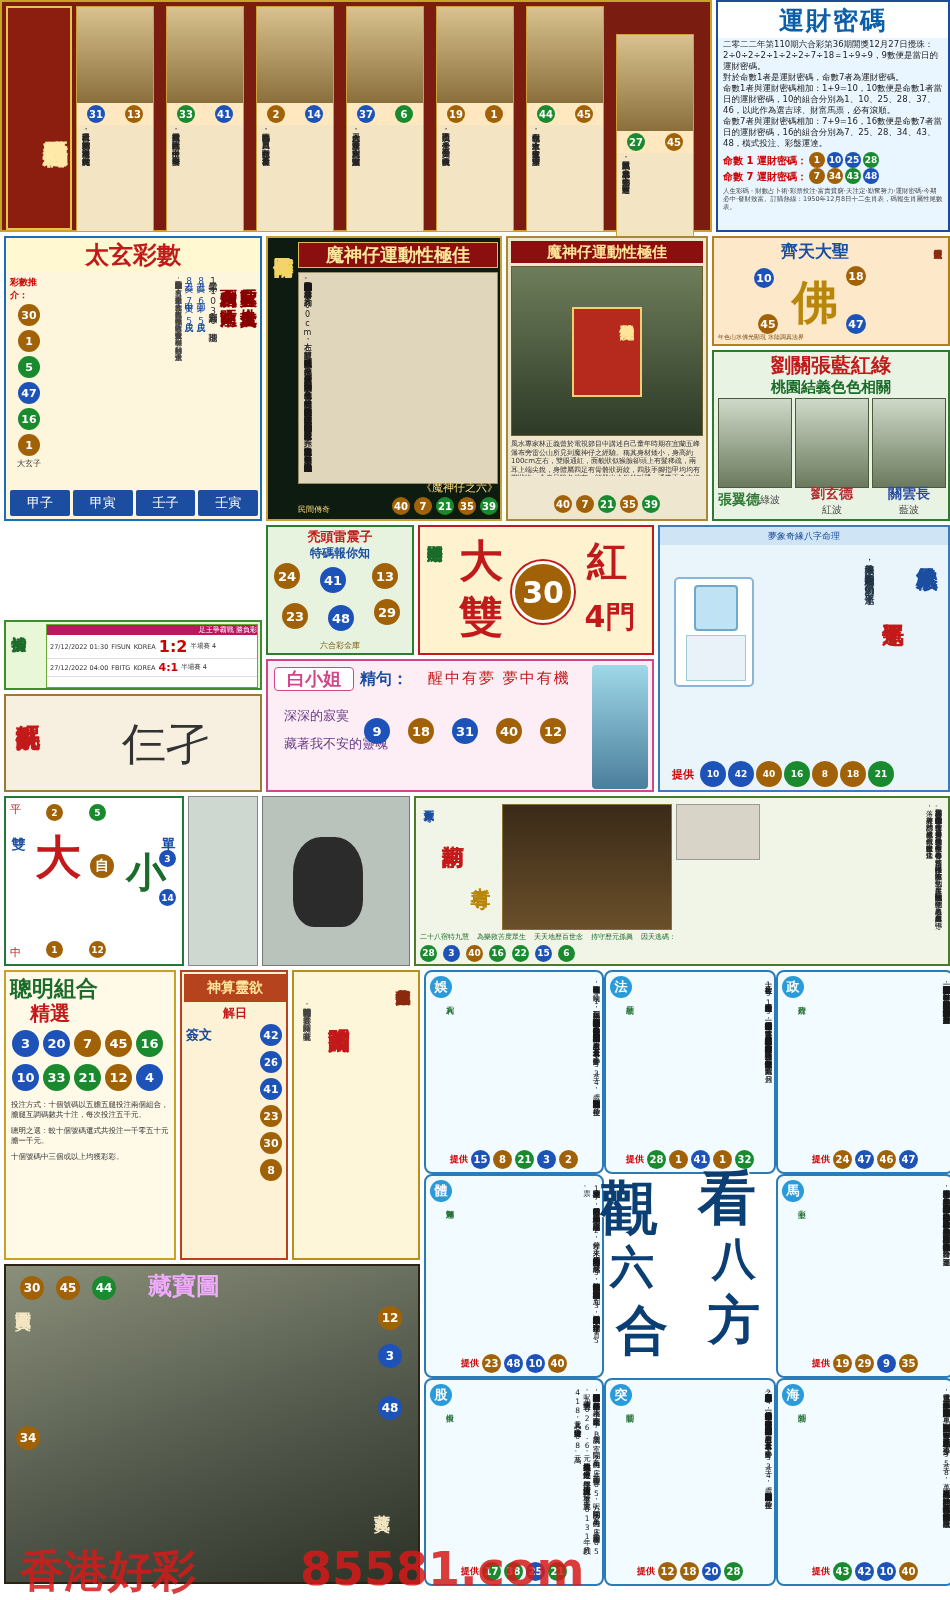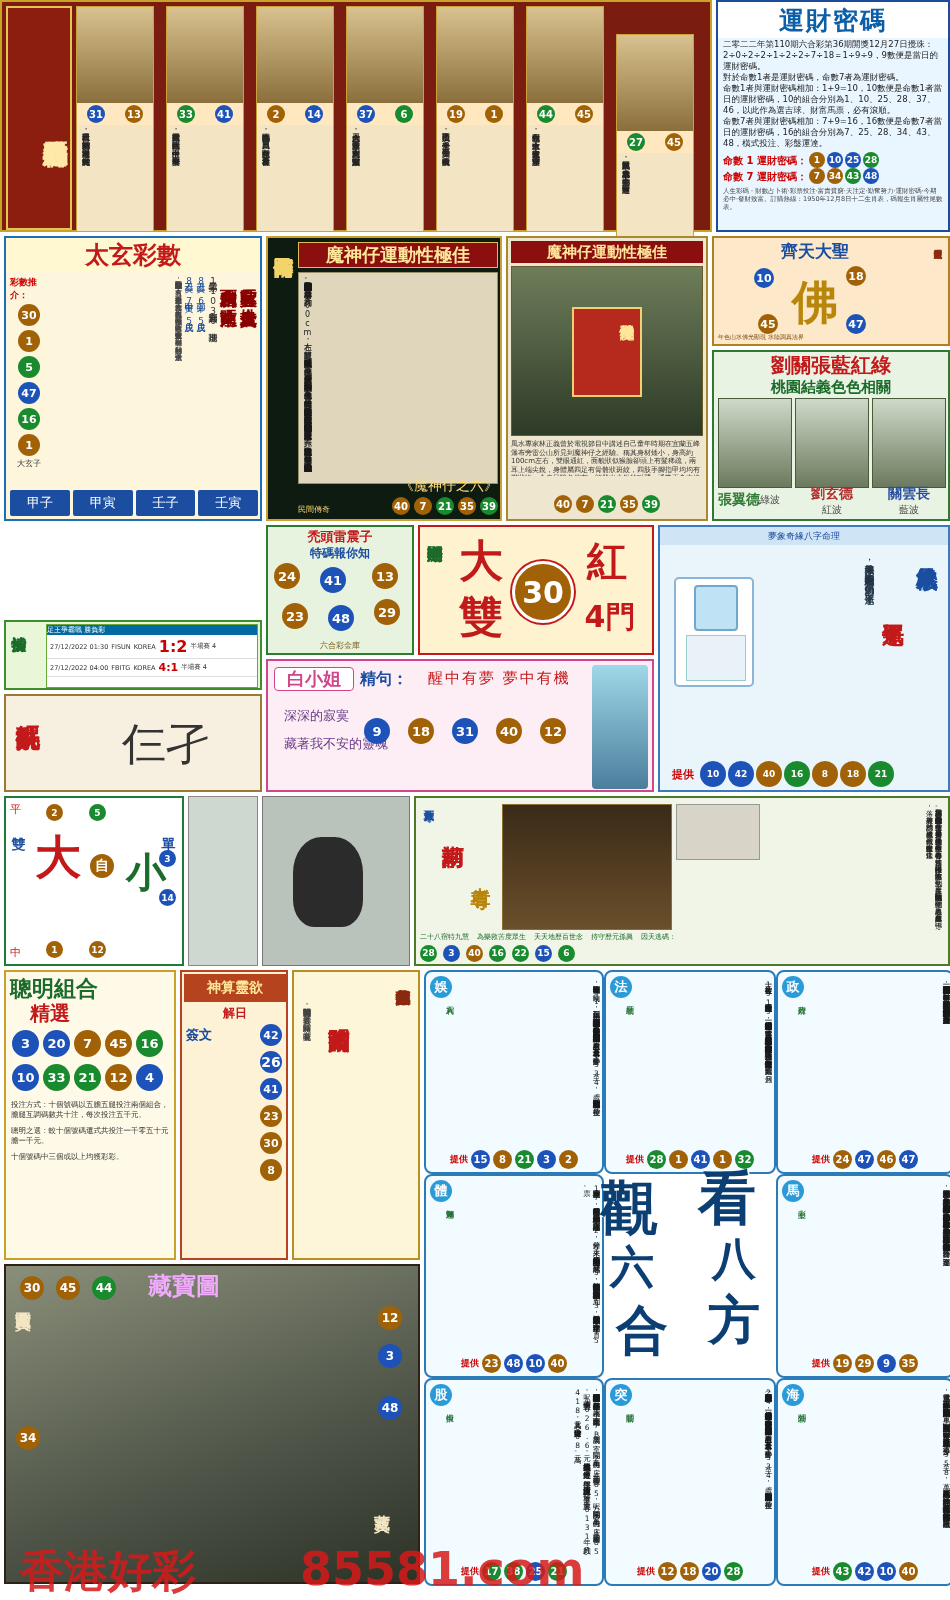--- a/index.html
+++ b/index.html
@@ -191,21 +191,21 @@
         <div style="flex: 1 1 0%; background: rgb(27, 78, 160); color: rgb(255, 255, 255); font-size: 13px; display: flex; align-items: center; justify-content: center; border-radius: 2px;">壬寅</div>
       </div>
   </div>
 
   <div class="abs" id="minjian">
     <div class="abs vert" style="left:3px;top:4px;height:276px;font-size:20px;font-weight:bold;color:#f2d46a;">民間信仰傳奇</div>
     <div class="abs ctr" style="left:30px;top:4px;width:200px;height:26px;background:#8b0f0f;color:#ffe79a;font-size:18px;font-weight:bold;border:1px solid #e0bb55;">魔神仔運動性極佳</div>
     <div class="abs" style="left:30px;top:34px;width:200px;height:212px;background:#dfd6bb;border:1px solid #9a8f6a;padding:3px;overflow:hidden;">
       <div class="vert" style="font-size:8px;line-height:10px;color:#1a1a1a;height:204px;">風水專家林正義曾於電視節目中講述自己童年時期在宜蘭五峰瀑布旁雷公山所見到魔神仔之經驗。稱其身材矮小，身高約100cm左右，雙眼通紅，面貌狀似猴臉卻頭上有髮稀疏，兩耳上端尖銳，身體屬四足有骨骼狀斑紋，四肢手腳指甲均均有膜狀物，全身呈暗色偏灰，能發出尖銳的叫聲，通常不會直接走入類來走的山間蜿蜒小路，而是以很快的速度在山間下橫切上坡。不像其它猿猴類生物奔走時需用前肢觸地協助奔跑，而是跟人同一樣完全可兩足直立行走、奔跑，並就其奔跑時呈「之」字型橫切上坡、移動速度異常敏捷，在陡峭山坡上仍能跑去平地一樣快速奔跑通行。</div>
     </div>
-    <div class="abs" style="left:30px;bottom:24px;width:200px;font-size:14px;color:#ffd97a;text-align:right;">《魔神仔之六》</div>
+    <div class="abs" style="left:30px;bottom:24px;width:200px;font-size:11px;color:#ffd97a;text-align:right;">《魔神仔之六》</div>
     <div class="abs" style="left:30px;bottom:3px;width:200px;height:20px;display:flex;gap:4px;align-items:center;justify-content:flex-end;" id="minjian-balls">
         <div class="ball red" style="width: 18px; height: 18px; font-size: 10px; flex: 0 0 auto;">40</div>
         <div class="ball red" style="width: 18px; height: 18px; font-size: 10px; flex: 0 0 auto;">7</div>
         <div class="ball green" style="width: 18px; height: 18px; font-size: 10px; flex: 0 0 auto;">21</div>
         <div class="ball red" style="width: 18px; height: 18px; font-size: 10px; flex: 0 0 auto;">35</div>
         <div class="ball green" style="width: 18px; height: 18px; font-size: 10px; flex: 0 0 auto;">39</div>
       </div>
     <div class="abs" style="left:30px;bottom:4px;font-size:8px;color:#ffd97a;">民間傳奇</div>
   </div>
 
@@ -301,21 +301,21 @@
         <div class="ball green" style="width: 26px; height: 26px; font-size: 9px; flex: 0 0 auto;">16</div>
         <div class="ball red" style="width: 26px; height: 26px; font-size: 9px; flex: 0 0 auto;">8</div>
         <div class="ball red" style="width: 26px; height: 26px; font-size: 9px; flex: 0 0 auto;">18</div>
         <div class="ball green" style="width: 26px; height: 26px; font-size: 9px; flex: 0 0 auto;">21</div>
       </div>
   </div>
 
   <div class="abs" id="boshen">
     <div class="abs vert" style="left:3px;top:3px;height:60px;font-size:15px;font-weight:bold;color:#1b6b2a;">波神插情</div>
     <div class="abs" style="left:40px;top:2px;width:212px;height:64px;background:#fff;border:1px solid #6aa83a;font-size:7px;">
-      <div style="background:#0369a1;color:#fff;text-align:left;font-size:7px;">足王爭霸戰 勝負彩</div>
+      <div style="background:#be185d;color:#fff;text-align:right;font-size:7px;">足王爭霸戰 勝負彩</div>
       <div id="boshen-rows">
           <div style="display: flex; gap: 3px; border-bottom: 1px solid rgb(221, 221, 221); padding: 2px 3px; align-items: center;">
             <span style="font-size: 6.5px; color: rgb(51, 51, 51);">27/12/2022 01:30</span>
             <span style="font-size: 6.5px; color: rgb(51, 51, 51);">FISUN</span>
             <span style="font-size: 6.5px; color: rgb(51, 51, 51);">KOREA</span>
             <span style="color: rgb(204, 0, 0); font-weight: bold; font-size: 16px;">1:2</span>
             <span style="font-size: 6.5px; color: rgb(51, 51, 51);">半場賽 4</span>
           </div>
           <div style="display: flex; gap: 3px; border-bottom: 1px solid rgb(221, 221, 221); padding: 2px 3px; align-items: center;">
             <span style="font-size: 6.5px; color: rgb(51, 51, 51);">27/12/2022 04:00</span>
@@ -424,21 +424,21 @@
       <div style="margin-top:6px;">十個號碼中三個或以上均獲彩彩。</div>
     </div>
   </div>
 
   <div class="abs" id="shensuan">
     <div class="abs ctr" style="left:2px;top:2px;width:102px;height:28px;background:#b5431e;color:#ffe79a;font-size:14px;font-weight:bold;">神算靈欲</div>
     <div class="abs ctr" style="left:2px;top:32px;width:102px;height:18px;font-size:12px;color:#c21a1a;font-weight:bold;">解日</div>
     <div class="abs ctr" style="left:2px;top:52px;width:30px;height:22px;font-size:13px;color:#1b4ea0;font-weight:bold;">簽文</div>
     <div class="abs" style="right:4px;top:52px;display:flex;flex-direction:column;gap:5px;" id="shensuan-balls">
         <div class="ball blue" style="width: 22px; height: 22px; font-size: 11px; flex: 0 0 auto;">42</div>
-        <div class="ball blue" style="width: 22px; height: 22px; font-size: 14px; flex: 0 0 auto;">26</div>
+        <div class="ball blue" style="width: 22px; height: 22px; font-size: 10px; flex: 0 0 auto;">26</div>
         <div class="ball blue" style="width: 22px; height: 22px; font-size: 11px; flex: 0 0 auto;">41</div>
         <div class="ball red" style="width: 22px; height: 22px; font-size: 11px; flex: 0 0 auto;">23</div>
         <div class="ball red" style="width: 22px; height: 22px; font-size: 11px; flex: 0 0 auto;">30</div>
         <div class="ball red" style="width: 22px; height: 22px; font-size: 11px; flex: 0 0 auto;">8</div>
       </div>
   </div>
 
   <div class="abs" id="huangdaxian">
     <div class="abs vert" style="right:6px;top:6px;height:270px;font-size:15px;font-weight:bold;color:#8b2a0f;">占得黃大仙靈簽第九藏</div>
     <div class="abs vert" style="left:30px;top:40px;height:200px;font-size:22px;font-weight:bold;color:#c21a1a;">陶淵明賞菊</div>

